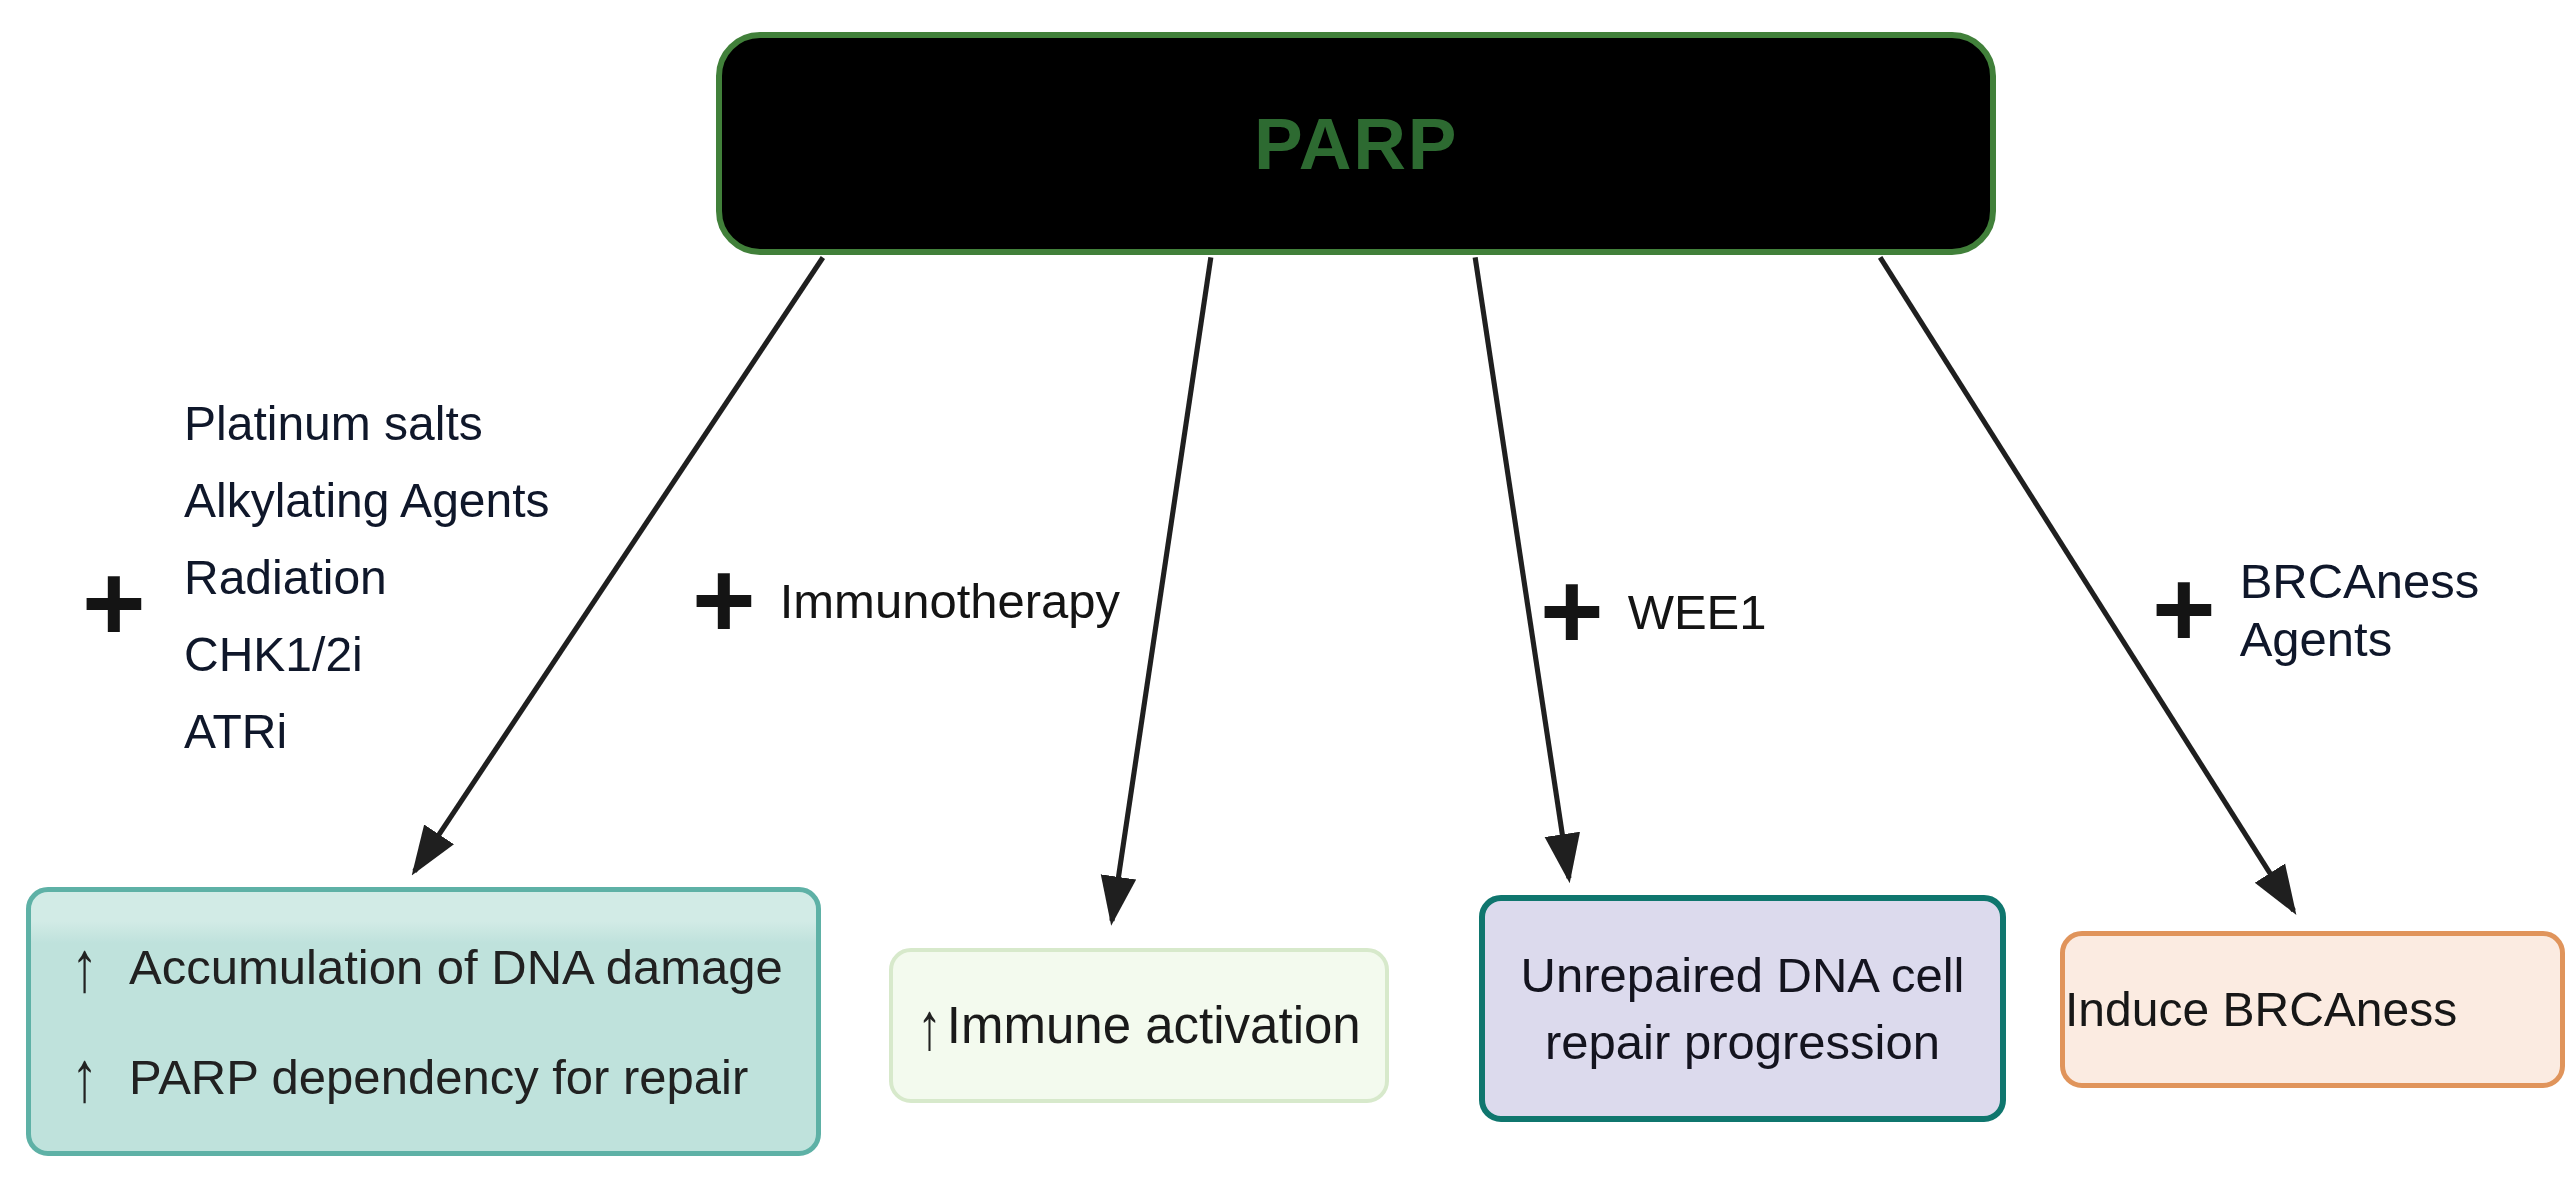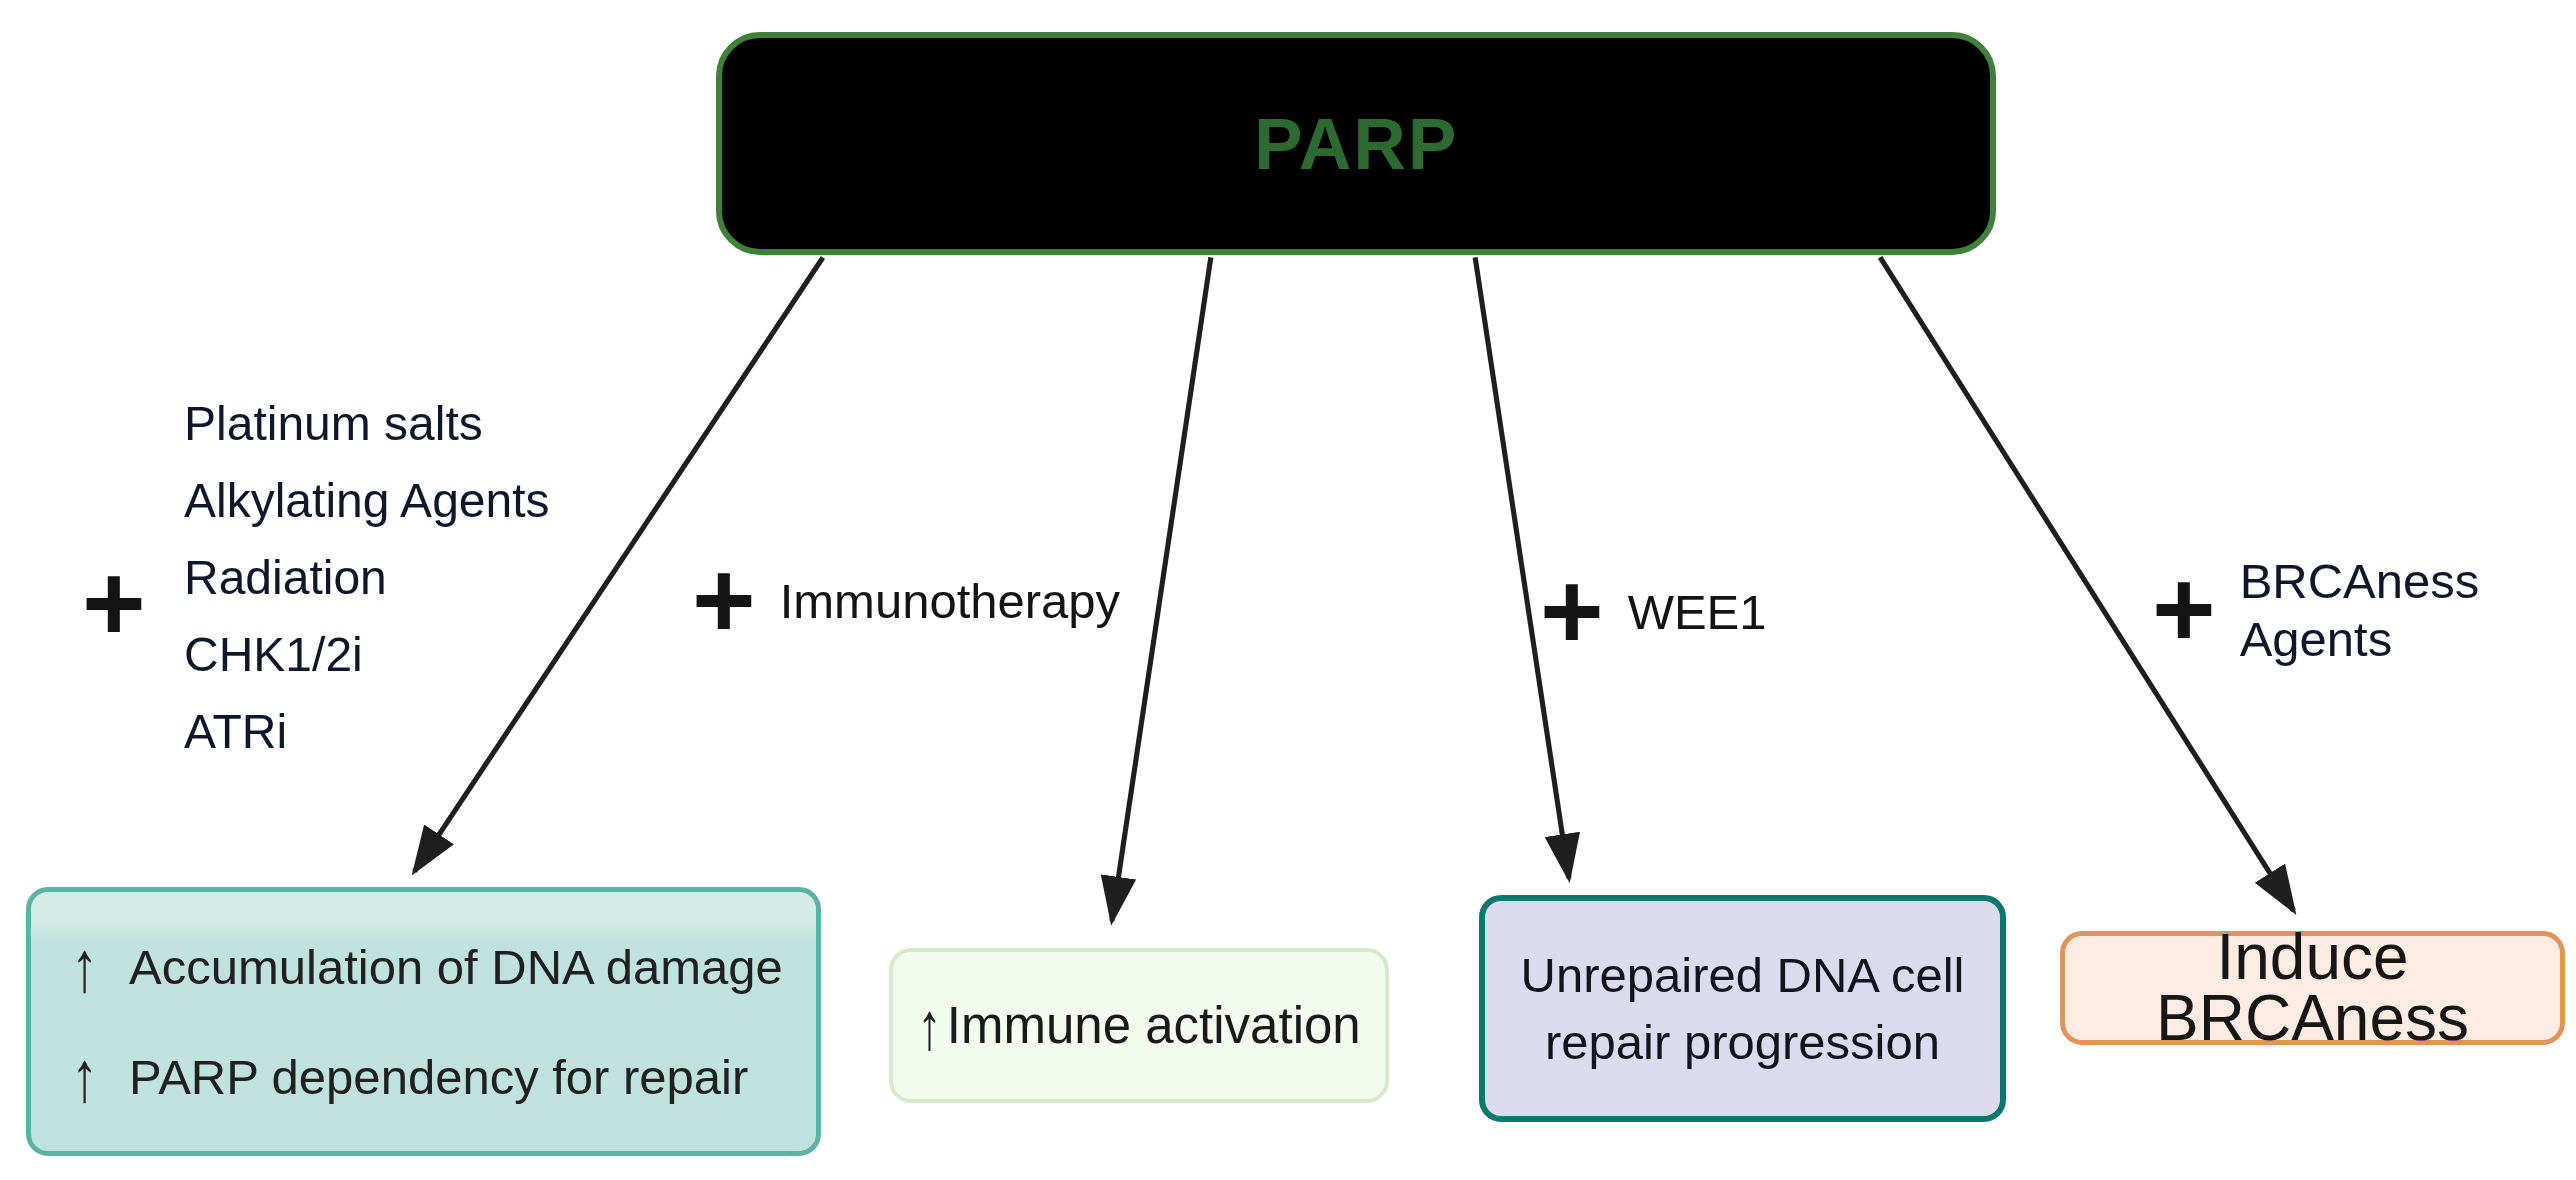--- a/index.html
+++ b/index.html
@@ -96,25 +96,25 @@
 
   .box-cycle {
     left: 1479px; top: 895px; width: 527px; height: 227px;
     background: #dcdaed;
     border: 6px solid #0f766e;
     align-items: center; text-align: center;
     font-size: 49px; line-height: 67px; color: #14141f;
   }
 
   .box-brca {
-    left: 2060px; top: 931px; width: 505px; height: 114px;
+    left: 2060px; top: 931px; width: 505px; height: 157px;
     background: #fbebe1;
     border: 5.1px solid #e0945b;
     align-items: flex-start; text-align: center;
-    font-size: 64px; line-height: 61px; color: #171717;
+    font-size: 48px; line-height: 61px; color: #171717;
   }
 </style>
 </head>
 <body>
 
 <div class="canvas">
 
   <div class="parp-box">
     <span class="parp-label">PARP</span>
   </div>

